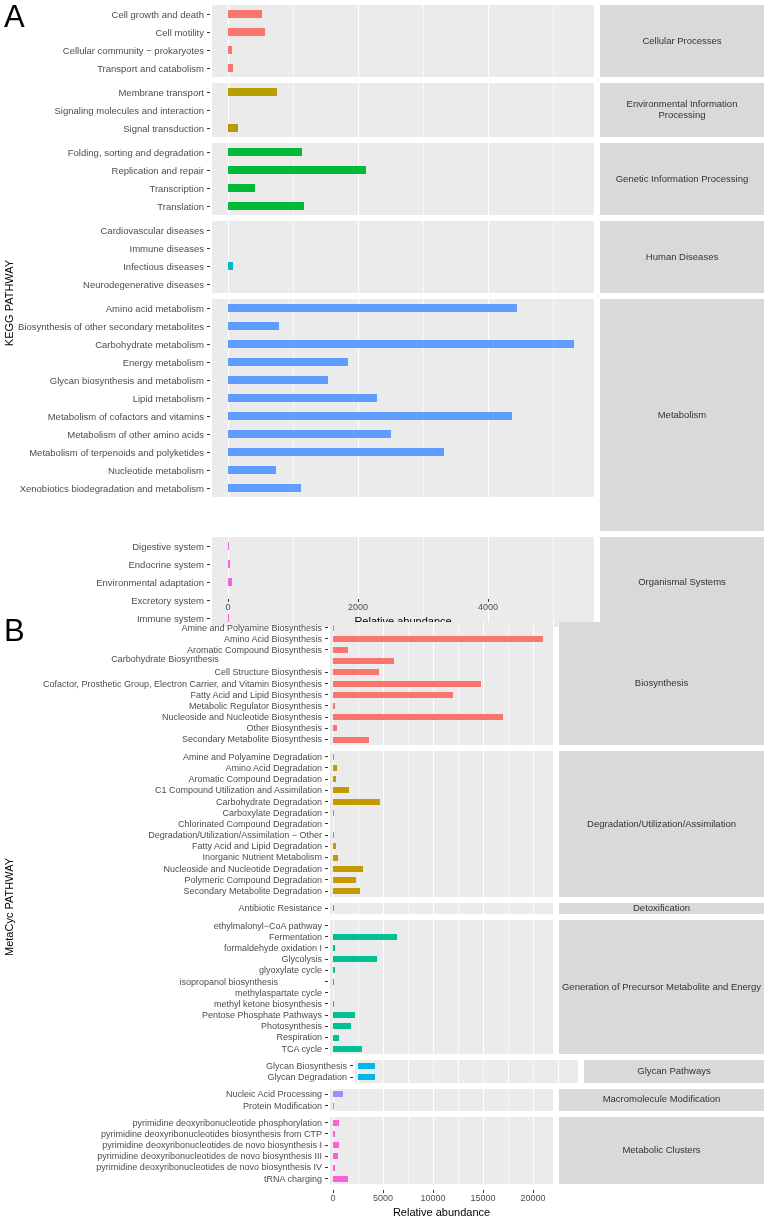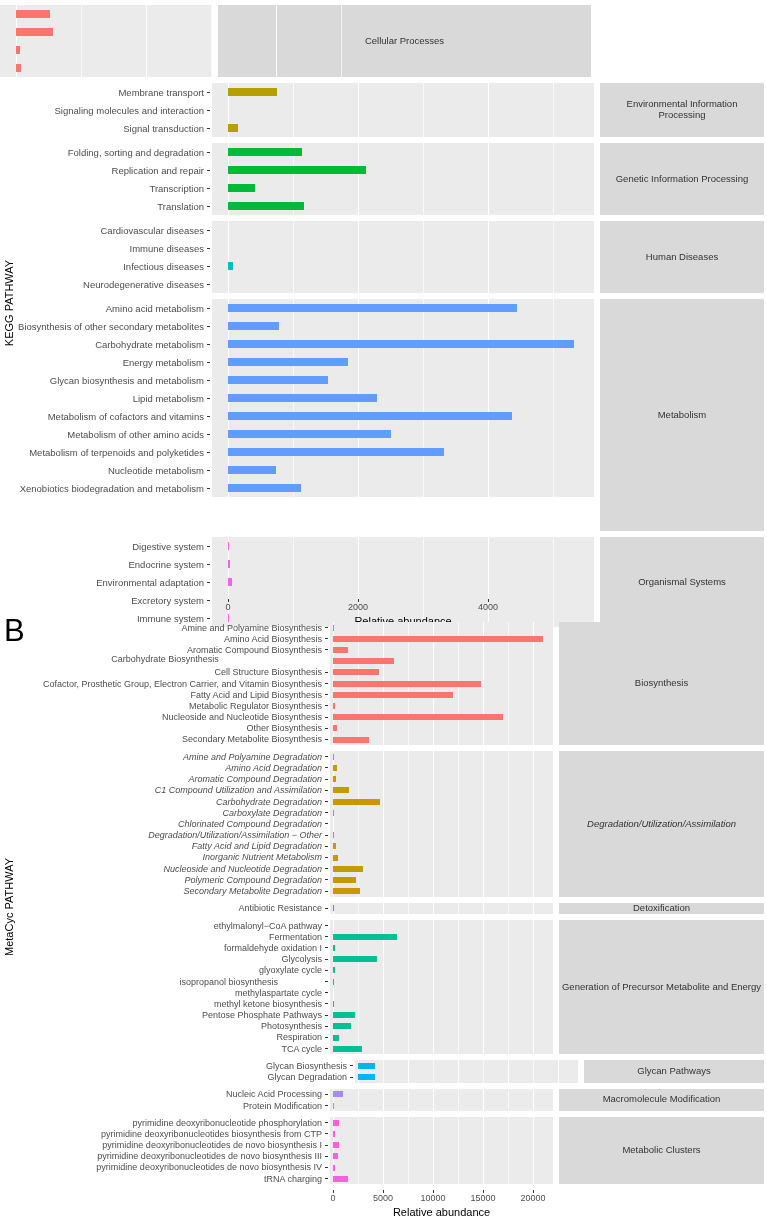--- a/index.html
+++ b/index.html
@@ -27,20 +27,38 @@
   .xtitle{position:absolute;text-align:center;font-size:11px;color:#000;}
 </style>
 </head>
 <body>
 
 <div class="page">
   <section class="panel" id="panelA">
       <div class="letter">A</div>
       <div class="facets" style="top: 5px;">
         <div class="facet" style="grid-template-columns: 212px 382px 1fr; height: 72px;">
+          <div class="labels">
+            <div class="rlabel" style="height: 18px; font-size: 9.5px;">
+              <span>Cell growth and death</span>
+              <i class="t"></i>
+            </div>
+            <div class="rlabel" style="height: 18px; font-size: 9.5px;">
+              <span>Cell motility</span>
+              <i class="t"></i>
+            </div>
+            <div class="rlabel" style="height: 18px; font-size: 9.5px;">
+              <span>Cellular community − prokaryotes</span>
+              <i class="t"></i>
+            </div>
+            <div class="rlabel" style="height: 18px; font-size: 9.5px;">
+              <span>Transport and catabolism</span>
+              <i class="t"></i>
+            </div>
+          </div>
           <div class="plot" style="height: 72px;">
             <div class="gl minor" style="left: 81px;"></div>
             <div class="gl minor" style="left: 211px;"></div>
             <div class="gl minor" style="left: 341px;"></div>
             <div class="gl major" style="left: 16px;"></div>
             <div class="gl major" style="left: 146px;"></div>
             <div class="gl major" style="left: 276px;"></div>
             <div class="bar" style="left: 16px; top: 5px; height: 8px; width: 33.8px; background: rgb(248, 118, 109);"></div>
             <div class="bar" style="left: 16px; top: 23px; height: 8px; width: 37.05px; background: rgb(248, 118, 109);"></div>
             <div class="bar" style="left: 16px; top: 41px; height: 8px; width: 3.9px; background: rgb(248, 118, 109);"></div>
@@ -336,21 +354,21 @@
             <div class="bar" style="left: 3px; top: 69.8px; height: 6px; width: 120px; background: rgb(248, 118, 109);"></div>
             <div class="bar" style="left: 3px; top: 81px; height: 6px; width: 1.5px; background: rgb(248, 118, 109);"></div>
             <div class="bar" style="left: 3px; top: 92.2px; height: 6px; width: 170px; background: rgb(248, 118, 109);"></div>
             <div class="bar" style="left: 3px; top: 103.4px; height: 6px; width: 4px; background: rgb(248, 118, 109);"></div>
             <div class="bar" style="left: 3px; top: 114.6px; height: 6px; width: 36px; background: rgb(248, 118, 109);"></div>
           </div>
           <div class="strip" style="font-size: 9.5px;">
             <span>Biosynthesis</span>
           </div>
         </div>
-        <div class="facet" style="grid-template-columns: 330px 223px 1fr; height: 145.6px; font-style: italic;">
+        <div class="facet" style="grid-template-columns: 330px 223px 1fr; height: 145.6px;">
           <div class="labels">
             <div class="rlabel" style="height: 11.2px; font-size: 9px;">
               <span>Amine and Polyamine Degradation</span>
               <i class="t"></i>
             </div>
             <div class="rlabel" style="height: 11.2px; font-size: 9px;">
               <span>Amino Acid Degradation</span>
               <i class="t"></i>
             </div>
             <div class="rlabel" style="height: 11.2px; font-size: 9px;">

